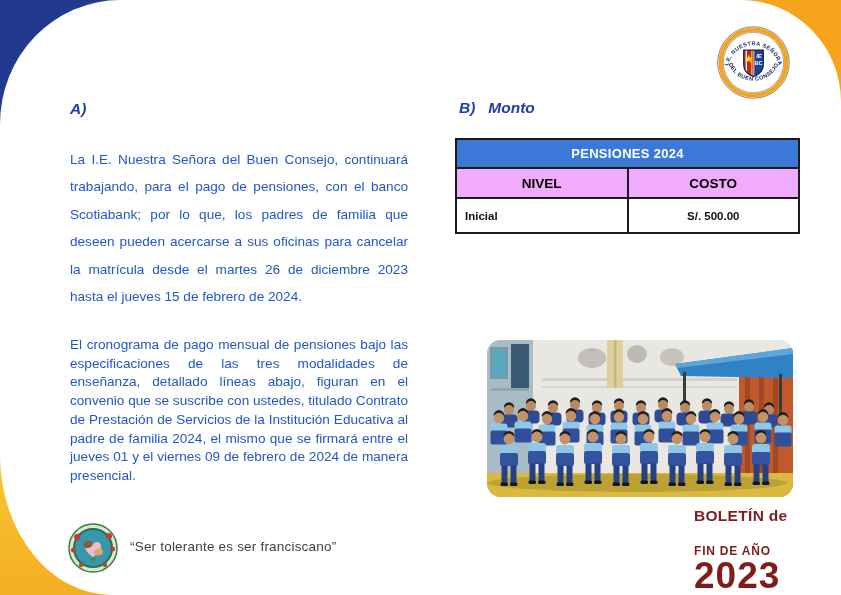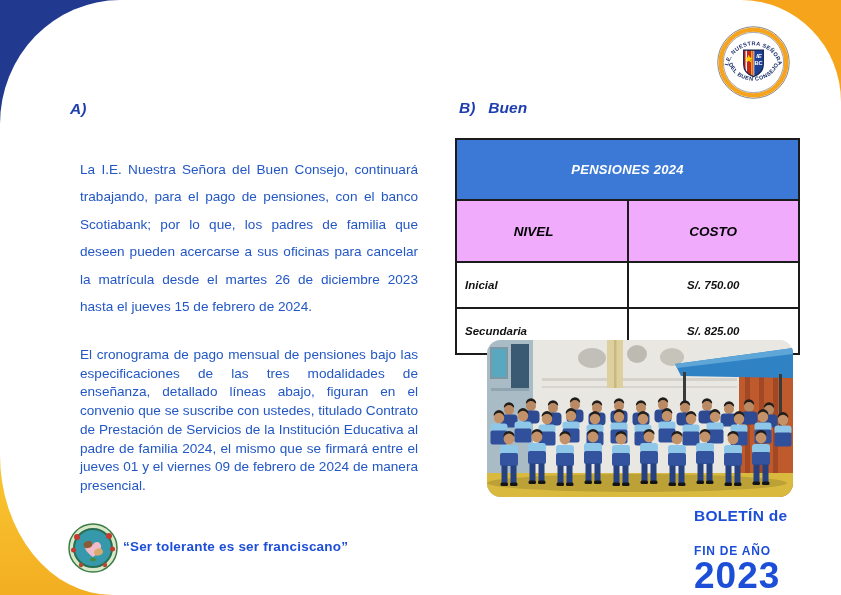--- a/index.html
+++ b/index.html
@@ -16,45 +16,45 @@
     border-radius:120px 100px 0 112px / 124px 102px 0 140px;
   }
   
   .seal{position:absolute;left:717px;top:26px;width:73px;height:73px;}
   .seal svg{display:block;width:100%;height:100%;}
   
   .secA-h{position:absolute;left:70px;top:97px;width:340px;display:flex;
     color:#1e3eb0;font-weight:bold;font-style:italic;font-size:15.5px;line-height:23px;}
   .secA-h .h-label{width:37px;flex:none;}
   .secA-h .h-text{flex:1;text-align:justify;word-spacing:10px;}
-  .para{position:absolute;left:70px;width:338px;margin:10px;color:#2257c5;
+  .para{position:absolute;left:70px;width:338px;margin:0;color:#2257c5;
     font-size:13.6px;text-align:justify;}
   .p1{top:146px;line-height:27.4px;}
   .p2{top:336px;line-height:18.7px;}
   .p2 b{font-weight:normal;}
   
   .secB-h{position:absolute;left:459px;top:99px;display:flex;gap:13px;
     color:#1e3eb0;font-weight:bold;font-style:italic;font-size:15.5px;}
   table.pens{position:absolute;left:455px;top:138px;width:345px;border-collapse:collapse;table-layout:fixed;}
-  table.pens td,table.pens th{border:2px solid #1b1b1b;padding:16px;font-style:italic;}
+  table.pens td,table.pens th{border:2px solid #1b1b1b;padding:0;}
   .t-title{height:27px;background:#3c79d6;color:#fff;font-size:13px;font-weight:bold;text-align:center;letter-spacing:.3px;}
   .t-head{height:28px;background:#f0abfc;color:#000;font-size:13.5px;font-weight:bold;text-align:center;}
   .t-row{height:35px;font-size:11.5px;font-weight:bold;color:#111;}
   .c-nivel{width:158px;text-align:left;padding-left:8px !important;}
   .c-costo{width:187px;text-align:center;}
   
   .photo{position:absolute;left:487px;top:340px;width:306px;height:157px;
     border-radius:14px;overflow:hidden;background:#e9e7e2;}
   .photo svg{display:block;width:100%;height:100%;}
   
   .emblem{position:absolute;left:68px;top:523px;width:50px;height:50px;}
   .emblem svg{display:block;width:100%;height:100%;}
-  .quote{position:absolute;left:123px;top:539px;color:#1d4ed8;font-weight:bold;
+  .quote{position:absolute;left:130px;top:539px;color:#404040;font-weight:normal;
     font-size:13.5px;letter-spacing:.2px;}
-  .boletin{position:absolute;left:694px;top:507px;color:#1d4ed8;font-weight:bold;width:110px;}
+  .boletin{position:absolute;left:694px;top:507px;color:#7f1d1d;font-weight:bold;width:110px;}
   .boletin .b1{font-size:15.5px;letter-spacing:.3px;}
   .boletin .b2{font-size:12px;letter-spacing:.8px;margin-top:19px;}
   .boletin .byear{font-size:37px;line-height:33px;letter-spacing:1px;margin-top:1px;}
 </style>
 </head>
 <body>
 
 <div class="canvas">
   <div class="corner tl"></div>
   <div class="corner tr"></div>
@@ -97,39 +97,35 @@
     </div>
 
     <div class="secA-h">
       <span class="h-label">A)</span>
     </div>
     <p class="para p1">La I.E. Nuestra Señora del Buen Consejo, continuará trabajando, para el pago de pensiones, con el banco Scotiabank; por lo que, los padres de familia que deseen pueden acercarse a sus oficinas para cancelar la matrícula desde el martes 26 de diciembre 2023 hasta el jueves 15 de febrero de 2024.</p>
     <p class="para p2"><span>El cronograma de pago mensual de pensiones bajo las especificaciones de las tres modalidades de enseñanza, detallado líneas abajo, figuran en el convenio que se suscribe con ustedes, titulado </span><b>Contrato de Prestación de Servicios de la Institución Educativa al padre de familia 2024</b><span>, el mismo que se firmará entre el jueves 01 y el viernes 09 de febrero de 2024 de manera presencial.</span></p>
 
     <div class="secB-h">
       <span>B)</span>
-      <span>Buen</span>
+      <span>Monto</span>
     </div>
 
     <table class="pens">
       <tbody>
           <tr>
             <td class="t-title" colspan="2">PENSIONES 2024</td>
           </tr>
       <tr>
         <td class="t-head c-nivel" style="text-align:center;padding-left:0 !important;">NIVEL</td>
         <td class="t-head c-costo">COSTO</td>
       </tr>
       <tr class="t-row">
         <td class="c-nivel">Inicial</td>
-        <td class="c-costo">S/. 750.00</td>
-      </tr>
-      <tr class="t-row">
-        <td class="c-nivel">Secundaria</td>
-        <td class="c-costo">S/. 825.00</td>
+        <td class="c-costo">S/. 500.00</td>
       </tr>
     </tbody>
       </table>
 
     <div class="photo">
       <svg viewBox="0 0 306 157" preserveAspectRatio="none" aria-hidden="true">
         <defs>
           <g id="stB">
             <path d="M-5.2,-14.5 a5.2,5.2 0 0 1 10.4,0 z" fill="#1f1c1a"></path>
             <circle cx="0" cy="-12" r="5" fill="#b98a63"></circle>

